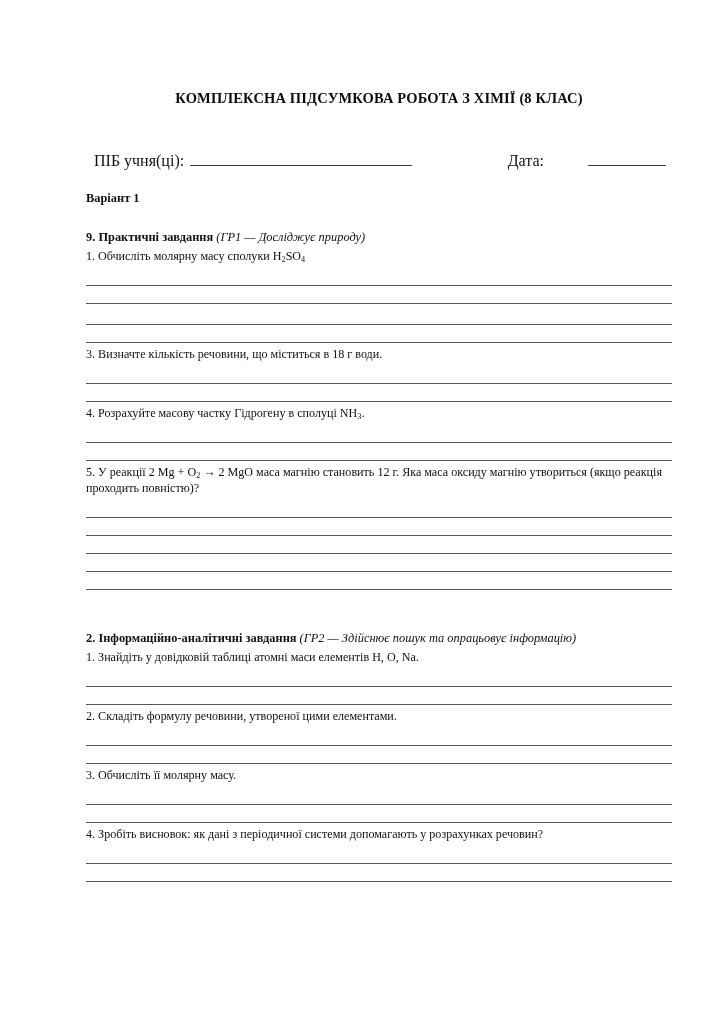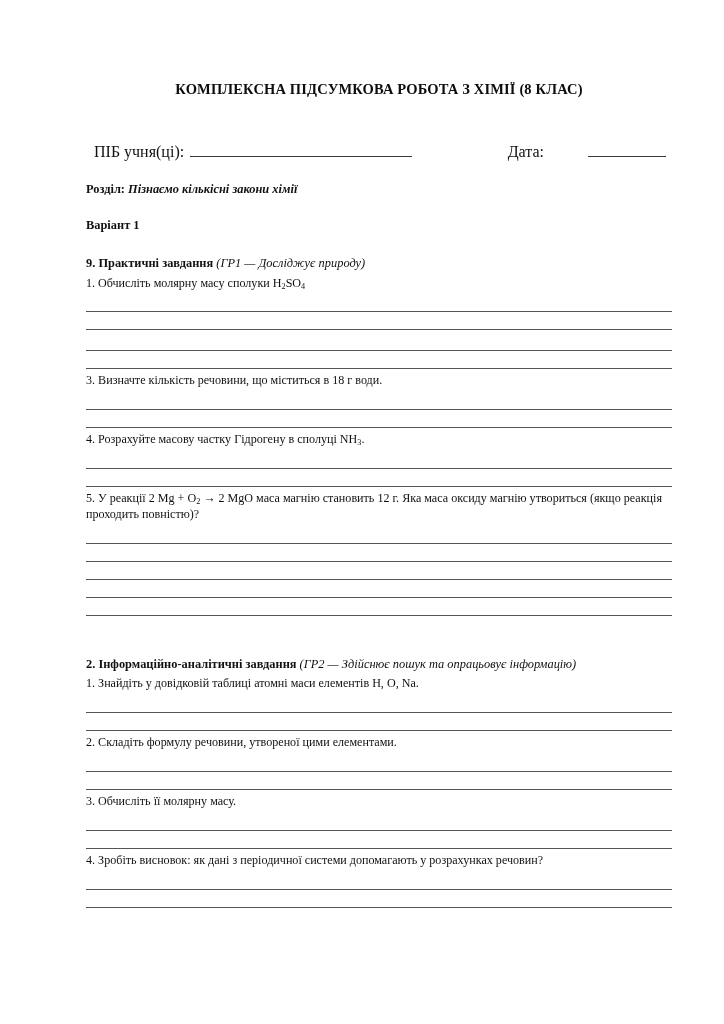--- a/index.html
+++ b/index.html
@@ -31,21 +31,21 @@
     top: 0;
     width: 586px;
   }
 
   
   .doc-title {
     text-align: center;
     font-weight: bold;
     font-size: 14.5px;
     letter-spacing: 0.15px;
-    margin: 7px;
+    margin: 16px;
     padding-top: 74px;
     padding-bottom: 0;
     line-height: 1.2;
     color: #0d0d0d;
   }
 
   
   .ident-row {
     display: flex;
     align-items: baseline;
@@ -141,24 +141,20 @@
         <span class="ident-label">ПІБ учня(ці):</span>
         <span class="ident-rule rule-name"></span>
       </div>
       <div class="ident-spacer"></div>
       <div class="ident-right">
         <span class="ident-label">Дата:</span>
         <span class="ident-rule rule-date"></span>
       </div>
     </div>
 
-    <div class="meta-line">
-      <span class="lbl">Розділ:</span>
-      <span class="val-italic">Пізнаємо кількісні закони хімії</span>
-    </div>
 
     <div class="variant">Варіант 1</div>
 
     <div id="sections-root">
         <div class="section-head"><span class="sec-title">9. Практичні завдання</span><span class="sec-note"> (ГР1 — Досліджує природу)</span></div>
         <div class="task">
           <p class="task-text">1. Обчисліть молярну масу сполуки  H<sub>2</sub>SO<sub>4</sub></p>
           <div class="answer-lines">
             <div class="ans-line"></div>
             <div class="ans-line"></div>

